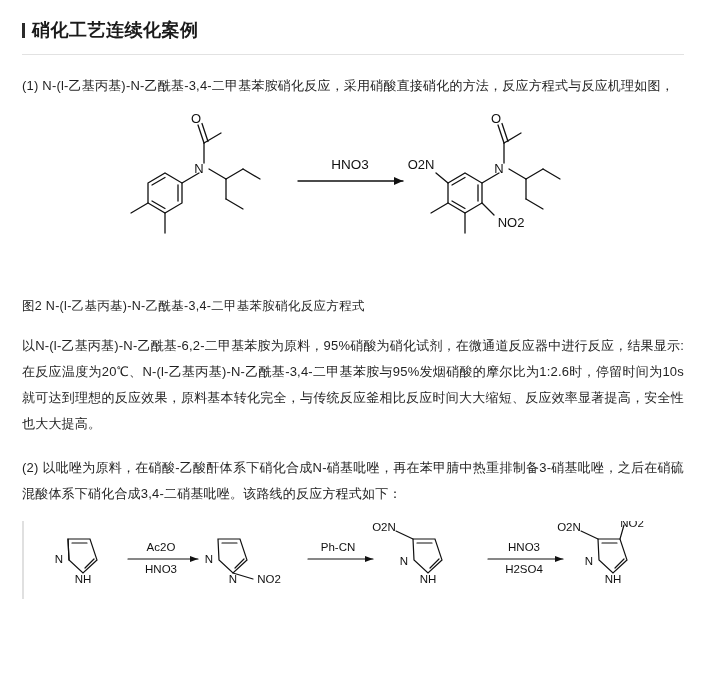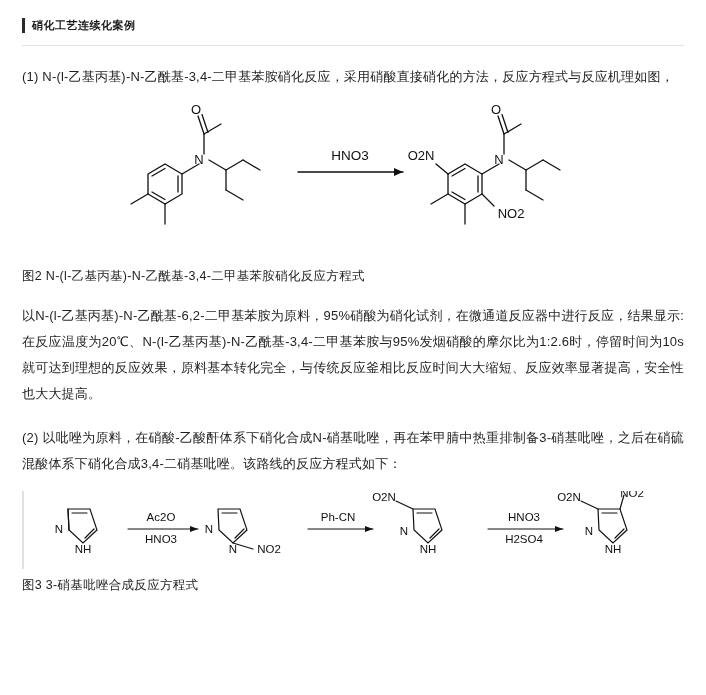--- a/index.html
+++ b/index.html
@@ -28,21 +28,21 @@
     margin-top: 18px;
     margin-bottom: 4px;
   }
   .title-bar {
     width: 3px;
     height: 15px;
     background: #2b2b2b;
     margin-right: 7px;
   }
   .title-text {
-    font-size: 11px;
+    font-size: 18px;
     font-weight: bold;
     letter-spacing: 0.5px;
     color: #1a1a1a;
   }
   .hr {
     border: none;
     border-top: 1px solid #e2e2e2;
     margin: 12px 0 0 0;
   }
   .para {
@@ -68,21 +68,21 @@
     margin: 0 auto;
   }
   .fig3-block {
     border-left: 2px solid #e0e0e0;
     padding-left: 4px;
     margin-top: 14px;
   }
   .fig3 {
     display: block;
   }
-  .cap2 { margin-top: 16px; }
+  .cap2 { margin-top: 37px; }
   .cap3 { margin-top: 8px; }
   svg text {
     font-family: "Liberation Sans", sans-serif;
     fill: #111;
   }
 </style>
 </head>
 <body>
 
 <div class="page">
@@ -218,15 +218,14 @@
 
         <text x="133" y="30" text-anchor="middle">Ac2O</text>
         <text x="133" y="52" text-anchor="middle">HNO3</text>
         <text x="310" y="30" text-anchor="middle">Ph-CN</text>
         <text x="496" y="30" text-anchor="middle">HNO3</text>
         <text x="496" y="52" text-anchor="middle">H2SO4</text>
       </g>
     </svg>
   </div>
 
-  <p class="caption cap3">图3 3-硝基吡唑合成反应方程式</p>
 
 </div>
 
 </body></html>

